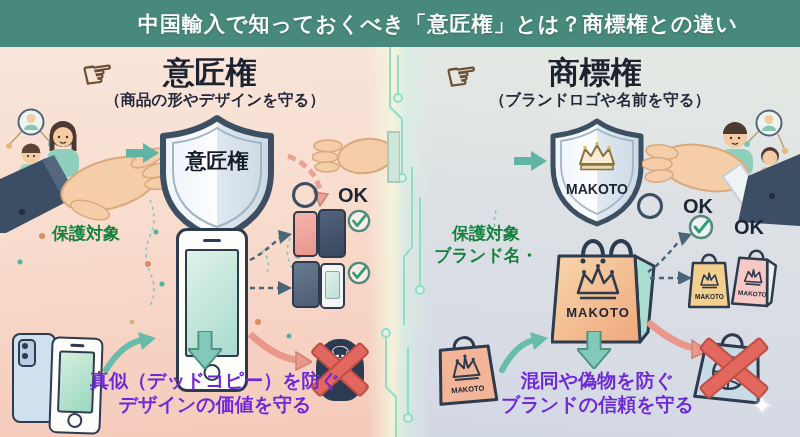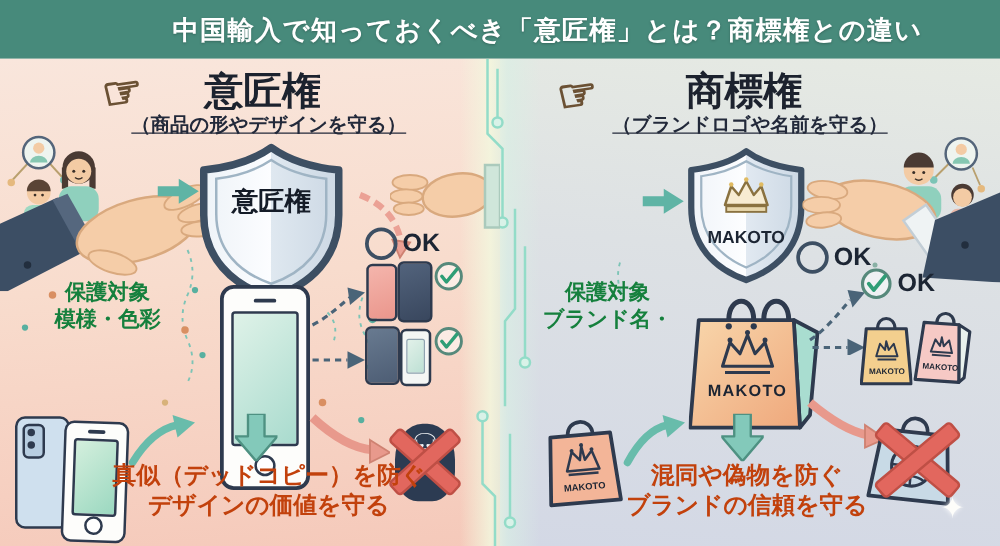--- a/index.html
+++ b/index.html
@@ -8,29 +8,29 @@
   .abs{position:absolute;}
   .banner{position:absolute;left:0;top:0;width:800px;height:47px;background:#478a7b;
     display:flex;align-items:center;justify-content:center;padding-left:38px;}
   .banner span{color:#fff;font-size:21px;font-weight:bold;letter-spacing:1px;
     text-shadow:0 1px 2px rgba(0,0,0,.25);}
   .panel-left{position:absolute;left:0;top:47px;width:400px;height:390px;
     background:linear-gradient(175deg,#f9e6dc 0%,#f8dccd 45%,#f5c9ba 100%);}
   .panel-right{position:absolute;left:400px;top:47px;width:400px;height:390px;
     background:linear-gradient(185deg,#e6eae3 0%,#dde1e4 40%,#d3d8e5 100%);}
   .ptitle{position:absolute;text-align:center;font-size:31px;font-weight:bold;color:#1c222e;}
-  .psub{position:absolute;text-align:center;font-size:15.5px;font-weight:bold;color:#22293a;text-decoration:underline;}
+  .psub{position:absolute;text-align:center;font-size:15.5px;font-weight:bold;color:#22293a;}
   .point-hand{position:absolute;font-size:36px;color:#f0c08f;-webkit-text-stroke:1.5px #6b5134;
     transform:rotate(-8deg);line-height:1;}
   .prot-text{position:absolute;text-align:center;font-size:17px;font-weight:bold;
     color:#15803d;line-height:22px;}
   .caption{position:absolute;text-align:center;font-size:19px;font-weight:bold;
-    color:#c2410c;line-height:24px;}
+    color:#6d28d9;line-height:24px;}
   .shield-label{position:absolute;text-align:center;font-size:21px;font-weight:bold;color:#151c28;}
-  .ok-row{position:absolute;display:flex;align-items:center;gap:4px;}
+  .ok-row{position:absolute;display:flex;align-items:center;gap:20px;}
   .ok-circle{display:inline-block;width:20px;height:20px;border:3px solid #3d4f63;border-radius:50%;}
   .ok-text{font-size:20px;font-weight:bold;color:#1c2533;}
   .phone{position:absolute;background:#fdfdfb;border:3px solid #2e3a4e;border-radius:11px;}
   .phone .speaker{position:absolute;left:50%;transform:translateX(-50%);top:8px;width:18px;height:3px;
     background:#2e3a4e;border-radius:2px;}
   .phone .screen{position:absolute;left:6px;right:6px;top:18px;border:2px solid #2e3a4e;border-radius:3px;
     background:linear-gradient(135deg,#dff2e8 0%,#a9dbce 100%);}
   .phone .homebtn{position:absolute;left:50%;transform:translateX(-50%);width:13px;height:13px;
     border:2px solid #2e3a4e;border-radius:50%;background:#fff;}
   .case{position:absolute;border:2px solid #2e3a4e;border-radius:5px;}
@@ -169,21 +169,20 @@
     <polygon points="36,42 50,44 42,56" fill="#eba195" stroke="#cf8272" stroke-width="1.5"></polygon>
   </svg>
 
   <div class="ok-row" style="left:292px;top:182px;">
     <span class="ok-circle"></span>
     <span class="ok-text">OK</span>
   </div>
 
   <div class="prot-text" style="left:16px;top:223px;width:140px;">
     <div>保護対象</div>
-    <div>模様・色彩</div>
   </div>
 
   <div class="phone" style="left:176px;top:228px;width:66px;height:158px;">
     <span class="speaker"></span>
     <span class="screen" style="height:104px;"></span>
     <span class="homebtn" style="bottom:8px;"></span>
   </div>
 
   <svg class="abs" style="left:248px;top:228px;" width="46" height="70" viewBox="0 0 46 70">
     <path d="M2,32 C14,26 22,18 32,10" fill="none" stroke="#4a6478" stroke-width="2.5" stroke-dasharray="5 4"></path>

